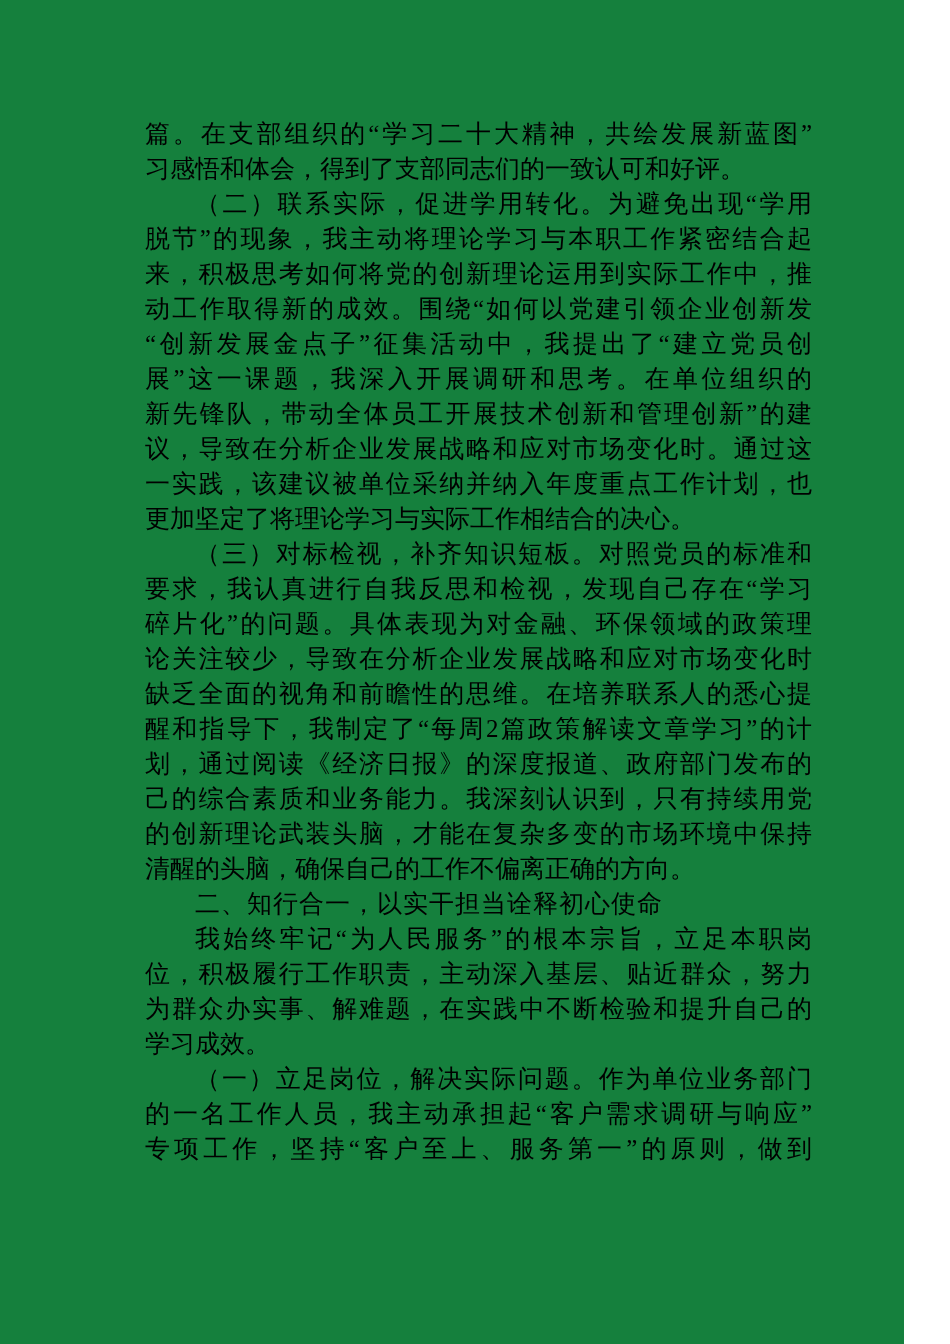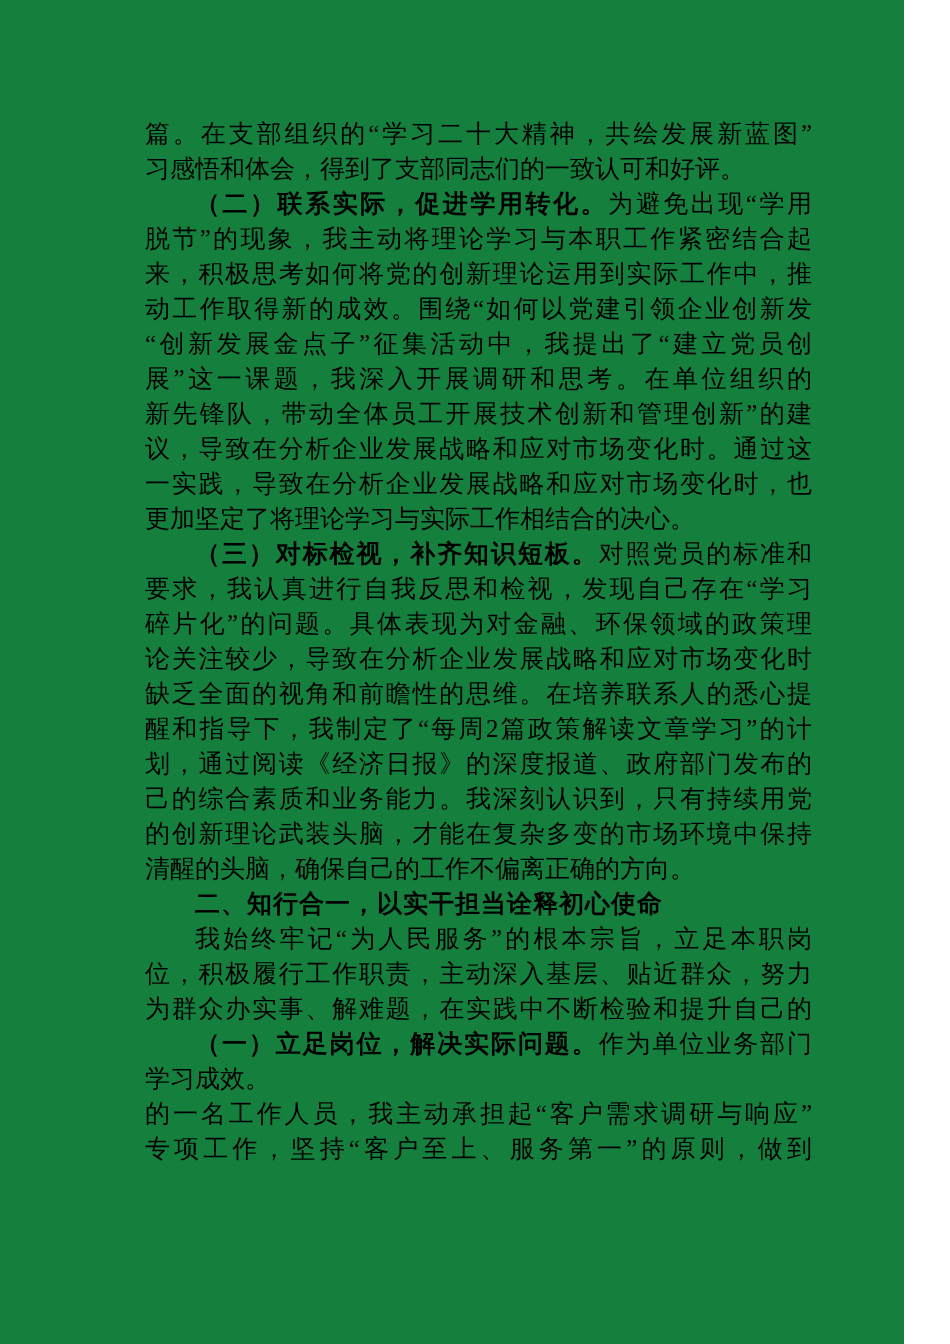--- a/index.html
+++ b/index.html
@@ -30,57 +30,57 @@
     text-align-last: left;
   }
   .line.justify {
     text-align: justify;
     text-align-last: justify;
   }
   .line.indent {
     text-indent: 2em;
   }
   .bold {
-    font-weight: 700;
+    font-weight: 400;
   }
   .line.heading span {
     font-family: "Liberation Sans", "DejaVu Sans", sans-serif;
-    font-weight: 700;
+    font-weight: 400;
     letter-spacing: 1px;
   }
 </style>
 </head>
 <body>
 
 <div class="page">
   <div class="text-block">
       <div class="line justify"><span>篇。在支部组织的“学习二十大精神，共绘发展新蓝图”</span></div>
       <div class="line"><span>习感悟和体会，得到了支部同志们的一致认可和好评。</span></div>
       <div class="line justify indent"><span class="bold">（二）联系实际，促进学用转化。</span><span>为避免出现“学用</span></div>
       <div class="line justify"><span>脱节”的现象，我主动将理论学习与本职工作紧密结合起</span></div>
       <div class="line justify"><span>来，积极思考如何将党的创新理论运用到实际工作中，推</span></div>
       <div class="line justify"><span>动工作取得新的成效。围绕“如何以党建引领企业创新发</span></div>
       <div class="line justify"><span>“创新发展金点子”征集活动中，我提出了“建立党员创</span></div>
       <div class="line justify"><span>展”这一课题，我深入开展调研和思考。在单位组织的</span></div>
       <div class="line justify"><span>新先锋队，带动全体员工开展技术创新和管理创新”的建</span></div>
       <div class="line justify"><span>议，导致在分析企业发展战略和应对市场变化时。通过这</span></div>
-      <div class="line justify"><span>一实践，导致在分析企业发展战略和应对市场变化时，也</span></div>
+      <div class="line justify"><span>一实践，该建议被单位采纳并纳入年度重点工作计划，也</span></div>
       <div class="line"><span>更加坚定了将理论学习与实际工作相结合的决心。</span></div>
       <div class="line justify indent"><span class="bold">（三）对标检视，补齐知识短板。</span><span>对照党员的标准和</span></div>
       <div class="line justify"><span>要求，我认真进行自我反思和检视，发现自己存在“学习</span></div>
       <div class="line justify"><span>碎片化”的问题。具体表现为对金融、环保领域的政策理</span></div>
       <div class="line justify"><span>论关注较少，导致在分析企业发展战略和应对市场变化时</span></div>
       <div class="line justify"><span>缺乏全面的视角和前瞻性的思维。在培养联系人的悉心提</span></div>
       <div class="line justify"><span>醒和指导下，我制定了“每周2篇政策解读文章学习”的计</span></div>
       <div class="line justify"><span>划，通过阅读《经济日报》的深度报道、政府部门发布的</span></div>
       <div class="line justify"><span>己的综合素质和业务能力。我深刻认识到，只有持续用党</span></div>
       <div class="line justify"><span>的创新理论武装头脑，才能在复杂多变的市场环境中保持</span></div>
       <div class="line"><span>清醒的头脑，确保自己的工作不偏离正确的方向。</span></div>
       <div class="line indent heading"><span class="bold">二、知行合一，以实干担当诠释初心使命</span></div>
       <div class="line justify indent"><span>我始终牢记“为人民服务”的根本宗旨，立足本职岗</span></div>
       <div class="line justify"><span>位，积极履行工作职责，主动深入基层、贴近群众，努力</span></div>
       <div class="line justify"><span>为群众办实事、解难题，在实践中不断检验和提升自己的</span></div>
+      <div class="line"><span>学习成效。</span></div>
       <div class="line justify indent"><span class="bold">（一）立足岗位，解决实际问题。</span><span>作为单位业务部门</span></div>
-      <div class="line"><span>学习成效。</span></div>
       <div class="line justify"><span>的一名工作人员，我主动承担起“客户需求调研与响应”</span></div>
       <div class="line justify"><span>专项工作，坚持“客户至上、服务第一”的原则，做到</span></div>
     </div>
 </div>
 
 </body></html>

